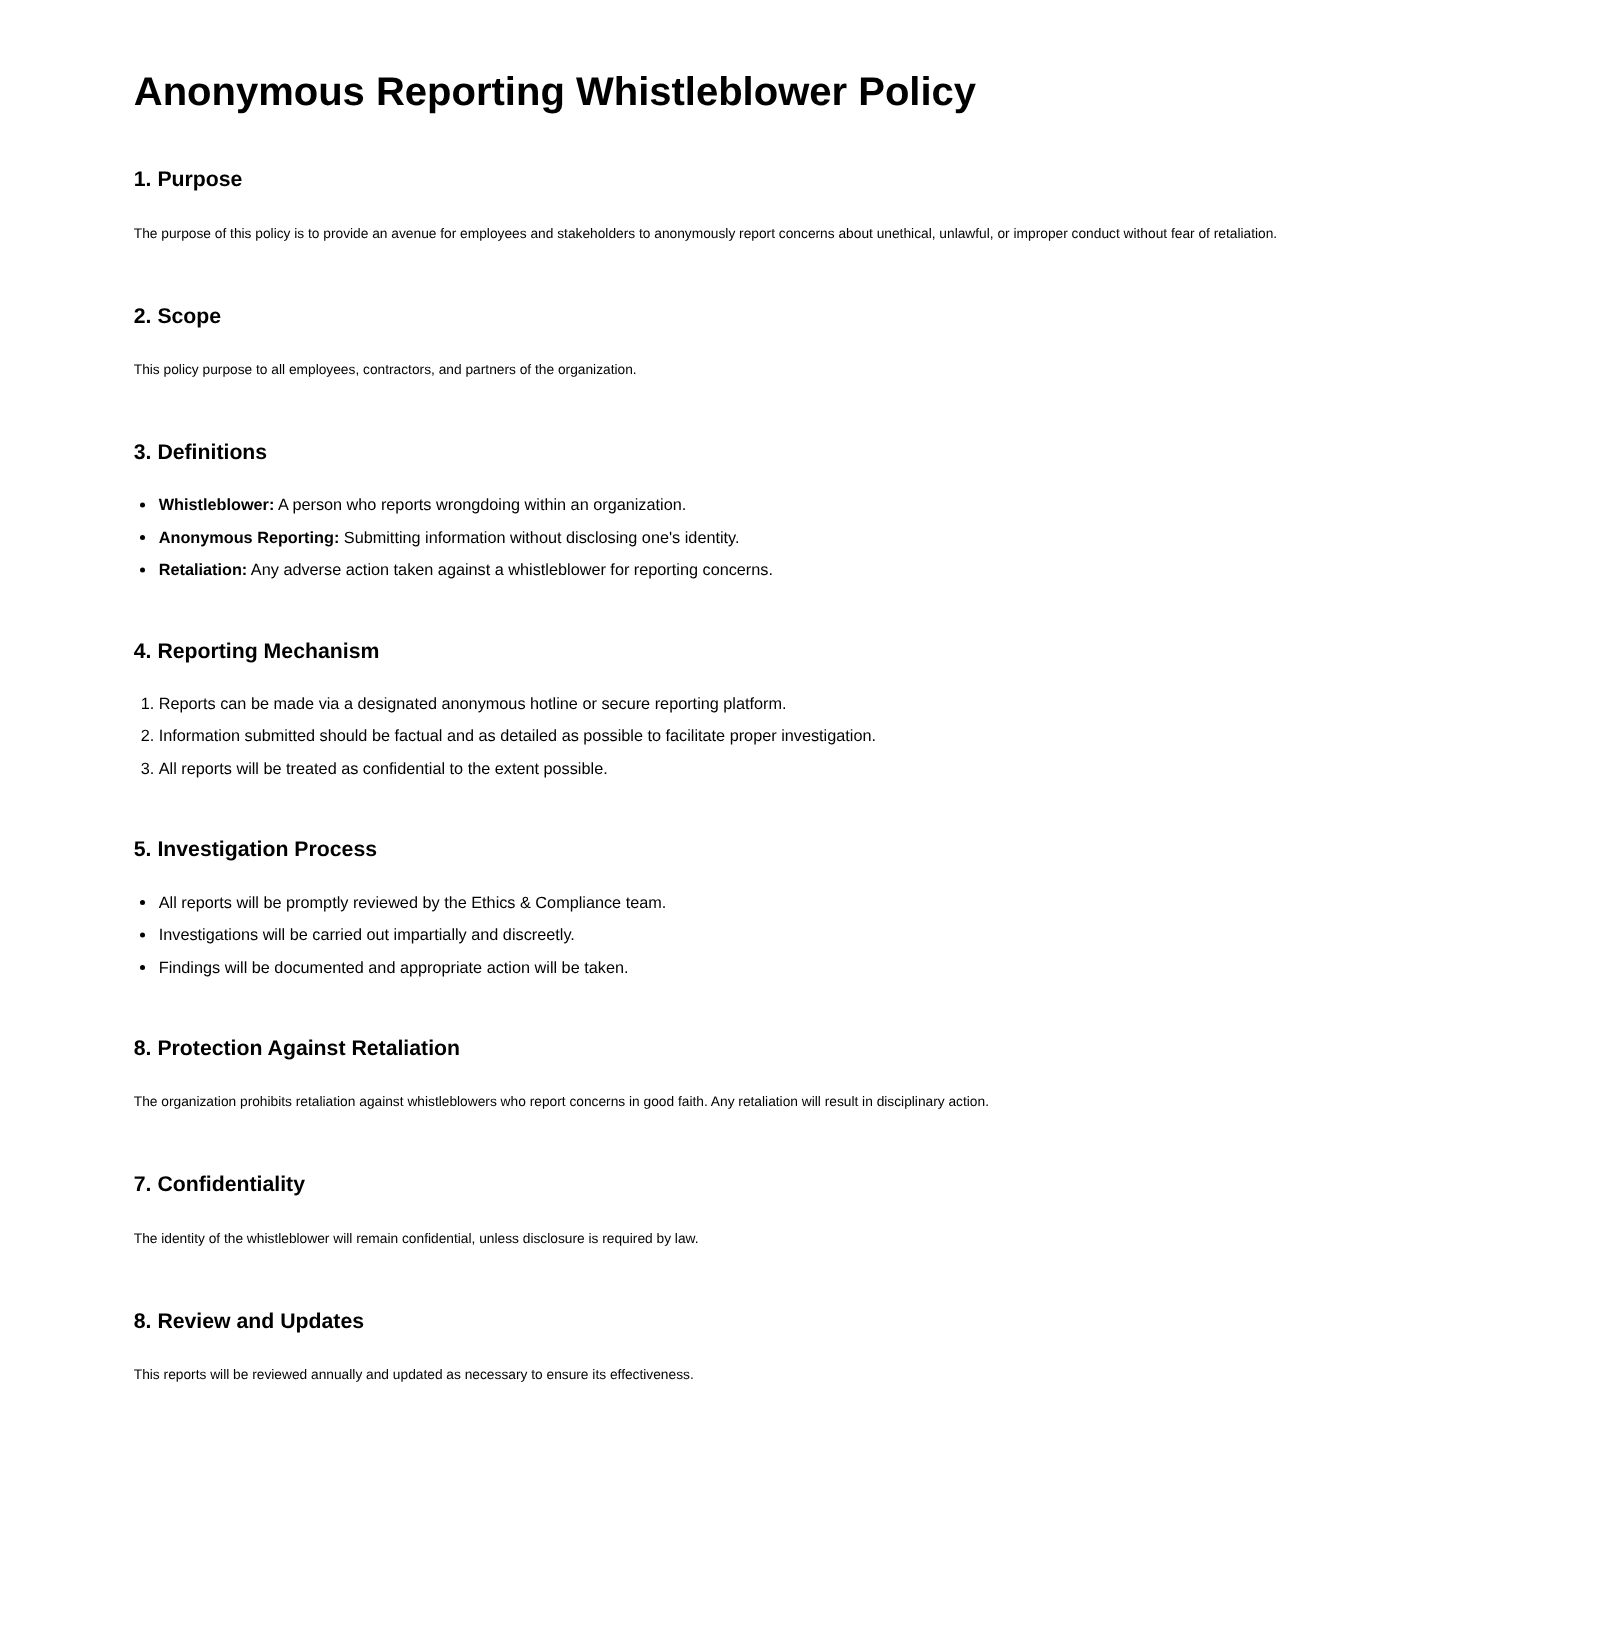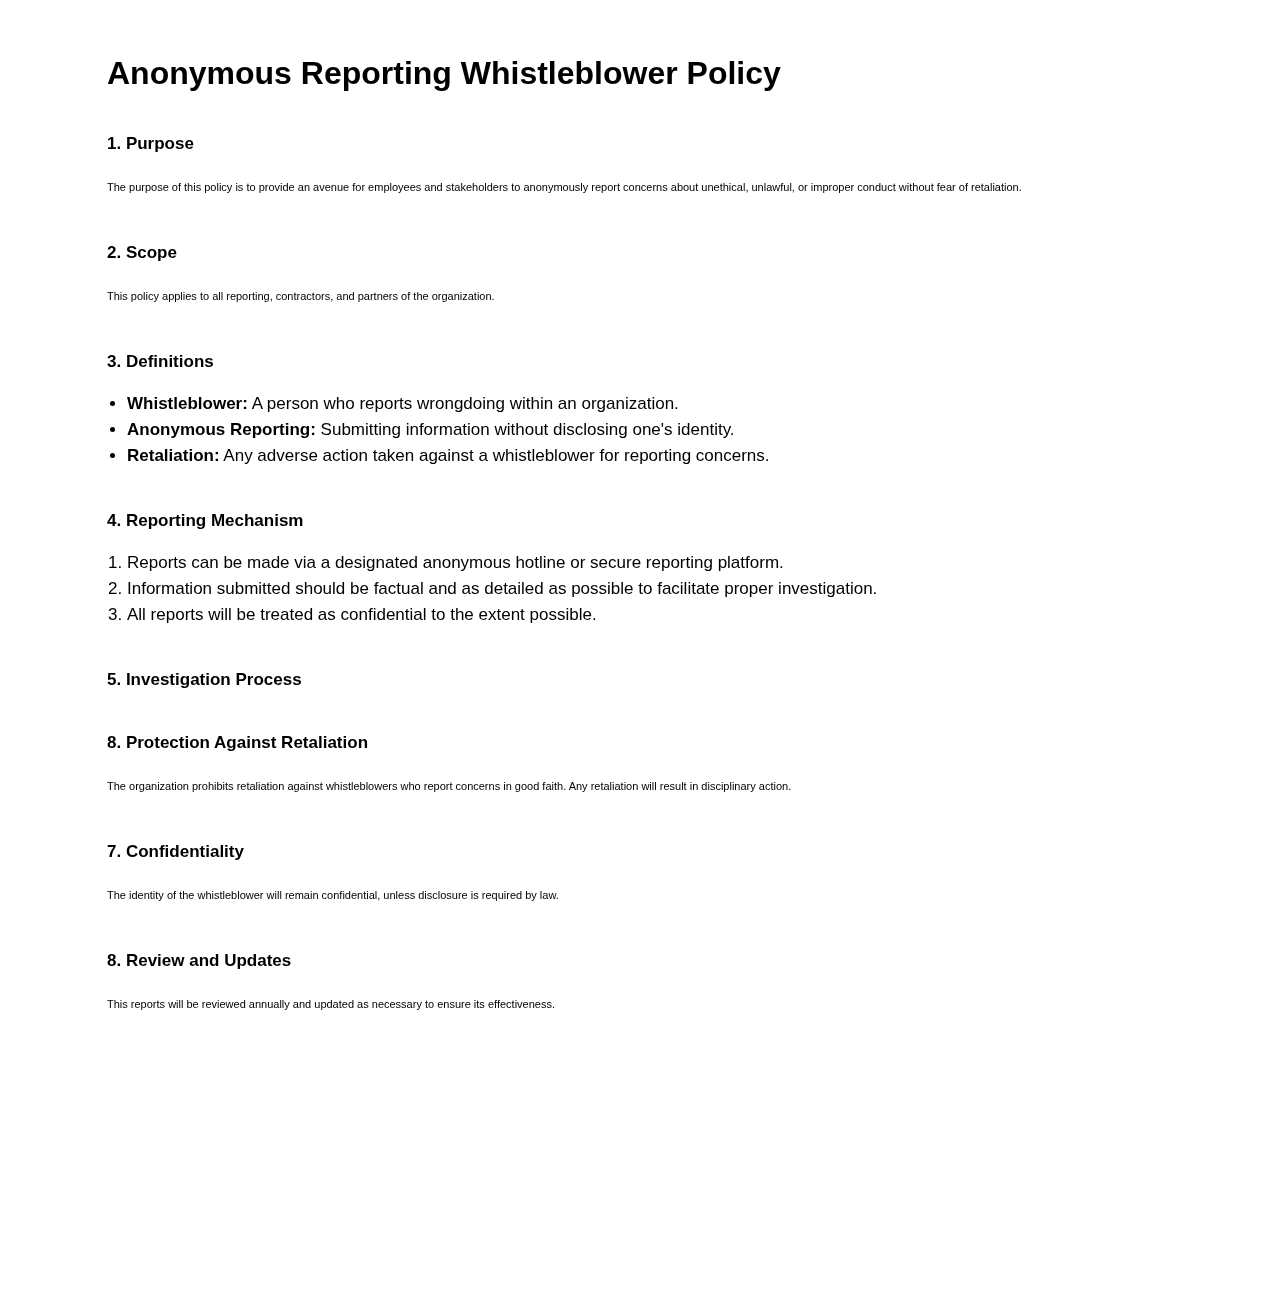--- a/index.html
+++ b/index.html
@@ -33,21 +33,21 @@
     margin: 40px 0 0 0;
   }
   p.section-paragraph {
     font-size: 11px;
     line-height: 28px;
     margin: 18px 0 0 0;
   }
   ul.bullet-list, ol.number-list {
     margin: 18px 0 0 0;
     padding: 0 0 0 20px;
-    font-size: 17px;
+    font-size: 13px;
     line-height: 26px;
   }
   ul.bullet-list li, ol.number-list li {
     margin: 0;
     padding: 0;
   }
   .term { font-weight: bold; }
 </style>
 </head>
 <body>
@@ -56,21 +56,21 @@
 
   <h1 class="doc-title">Anonymous Reporting Whistleblower Policy</h1>
 
   <div class="section">
     <h2 class="section-heading">1. Purpose</h2>
     <p class="section-paragraph">The purpose of this policy is to provide an avenue for employees and stakeholders to anonymously report concerns about unethical, unlawful, or improper conduct without fear of retaliation.</p>
   </div>
 
   <div class="section">
     <h2 class="section-heading">2. Scope</h2>
-    <p class="section-paragraph">This policy applies to all reporting, contractors, and partners of the organization.</p>
+    <p class="section-paragraph">This policy purpose to all employees, contractors, and partners of the organization.</p>
   </div>
 
   <div class="section">
     <h2 class="section-heading">3. Definitions</h2>
     <ul class="bullet-list">
       <li><span class="term">Whistleblower:</span><span> A person who reports wrongdoing within an organization.</span></li>
       <li><span class="term">Anonymous Reporting:</span><span> Submitting information without disclosing one's identity.</span></li>
       <li><span class="term">Retaliation:</span><span> Any adverse action taken against a whistleblower for reporting concerns.</span></li>
     </ul>
   </div>
@@ -79,20 +79,25 @@
     <h2 class="section-heading">4. Reporting Mechanism</h2>
     <ol class="number-list">
       <li>Reports can be made via a designated anonymous hotline or secure reporting platform.</li>
       <li>Information submitted should be factual and as detailed as possible to facilitate proper investigation.</li>
       <li>All reports will be treated as confidential to the extent possible.</li>
     </ol>
   </div>
 
   <div class="section">
     <h2 class="section-heading">5. Investigation Process</h2>
+    <ul class="bullet-list">
+      <li>All reports will be promptly reviewed by the Ethics &amp; Compliance team.</li>
+      <li>Investigations will be carried out impartially and discreetly.</li>
+      <li>Findings will be documented and appropriate action will be taken.</li>
+    </ul>
   </div>
 
   <div class="section">
     <h2 class="section-heading">8. Protection Against Retaliation</h2>
     <p class="section-paragraph">The organization prohibits retaliation against whistleblowers who report concerns in good faith. Any retaliation will result in disciplinary action.</p>
   </div>
 
   <div class="section">
     <h2 class="section-heading">7. Confidentiality</h2>
     <p class="section-paragraph">The identity of the whistleblower will remain confidential, unless disclosure is required by law.</p>

